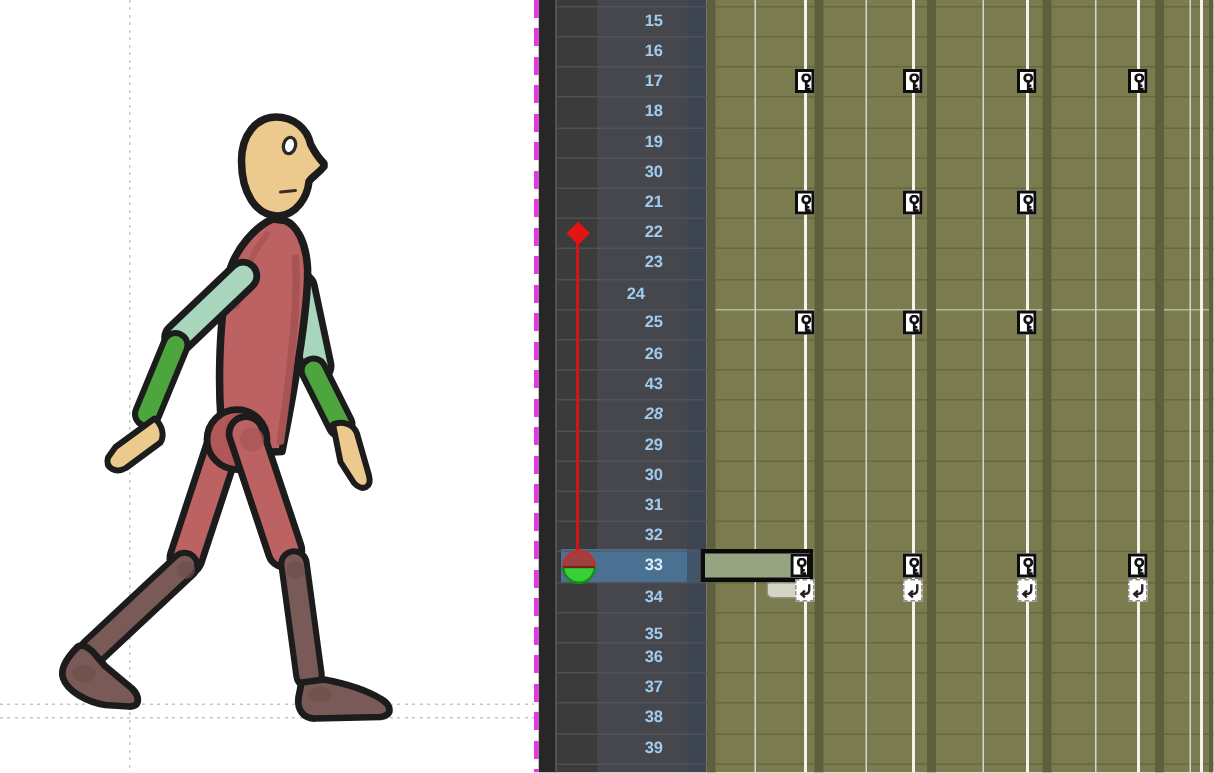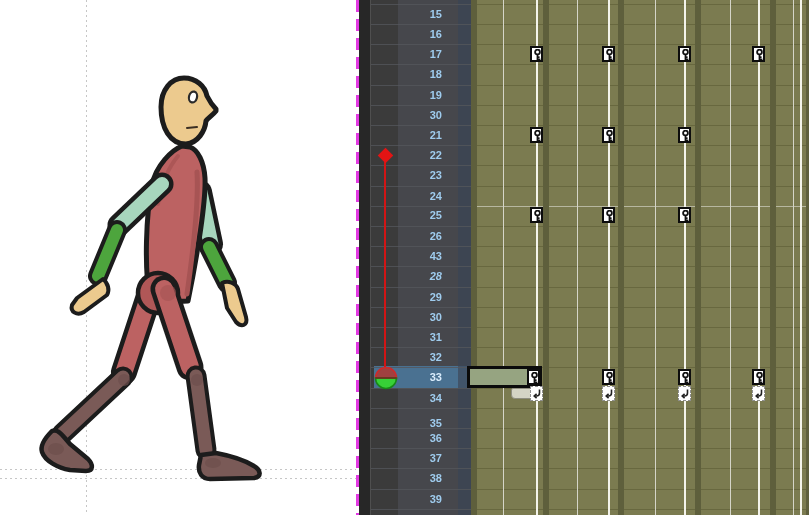--- a/index.html
+++ b/index.html
@@ -142,21 +142,21 @@
       <div class="rowline" style="left: 471px; top: 125px; width: 338px; background: rgb(104, 104, 63); z-index: 1;"></div>
       <div class="framenum" style="left: 398px; top: 125px; color: rgb(159, 204, 238); z-index: 3;">21</div>
       <div class="rowline" style="left: 371px; top: 145.2px; width: 100px; background: rgb(84, 86, 91); opacity: 0.8; z-index: 3;"></div>
       <div class="rowline" style="left: 471px; top: 145.2px; width: 338px; background: rgb(104, 104, 63); z-index: 1;"></div>
       <div class="framenum" style="left: 398px; top: 145.2px; color: rgb(159, 204, 238); z-index: 3;">22</div>
       <div class="rowline" style="left: 371px; top: 165.4px; width: 100px; background: rgb(84, 86, 91); opacity: 0.8; z-index: 3;"></div>
       <div class="rowline" style="left: 471px; top: 165.4px; width: 338px; background: rgb(104, 104, 63); z-index: 1;"></div>
       <div class="framenum" style="left: 398px; top: 165.4px; color: rgb(159, 204, 238); z-index: 3;">23</div>
       <div class="rowline" style="left: 371px; top: 185.6px; width: 100px; background: rgb(84, 86, 91); opacity: 0.8; z-index: 3;"></div>
       <div class="rowline" style="left: 471px; top: 185.6px; width: 338px; background: rgb(104, 104, 63); z-index: 1;"></div>
-      <div class="framenum" style="left: 398px; top: 185.6px; color: rgb(159, 204, 238); z-index: 3;">24</div>
+      <div class="framenum" style="left: 386px; top: 185.6px; color: rgb(159, 204, 238); z-index: 3;">24</div>
       <div class="rowline" style="left: 371px; top: 205.8px; width: 100px; background: rgb(84, 86, 91); opacity: 0.8; z-index: 3;"></div>
       <div class="rowline" style="left: 471px; top: 205.8px; width: 338px; background: rgb(183, 183, 160); z-index: 1;"></div>
       <div class="framenum" style="left: 398px; top: 205px; color: rgb(159, 204, 238); z-index: 3;">25</div>
       <div class="rowline" style="left: 371px; top: 226px; width: 100px; background: rgb(84, 86, 91); opacity: 0.8; z-index: 3;"></div>
       <div class="rowline" style="left: 471px; top: 226px; width: 338px; background: rgb(104, 104, 63); z-index: 1;"></div>
       <div class="framenum" style="left: 398px; top: 226px; color: rgb(159, 204, 238); z-index: 3;">26</div>
       <div class="rowline" style="left: 371px; top: 246.2px; width: 100px; background: rgb(84, 86, 91); opacity: 0.8; z-index: 3;"></div>
       <div class="rowline" style="left: 471px; top: 246.2px; width: 338px; background: rgb(104, 104, 63); z-index: 1;"></div>
       <div class="framenum" style="left: 398px; top: 246.2px; color: rgb(159, 204, 238); z-index: 3;">43</div>
       <div class="rowline" style="left: 371px; top: 266.4px; width: 100px; background: rgb(84, 86, 91); opacity: 0.8; z-index: 3;"></div>

